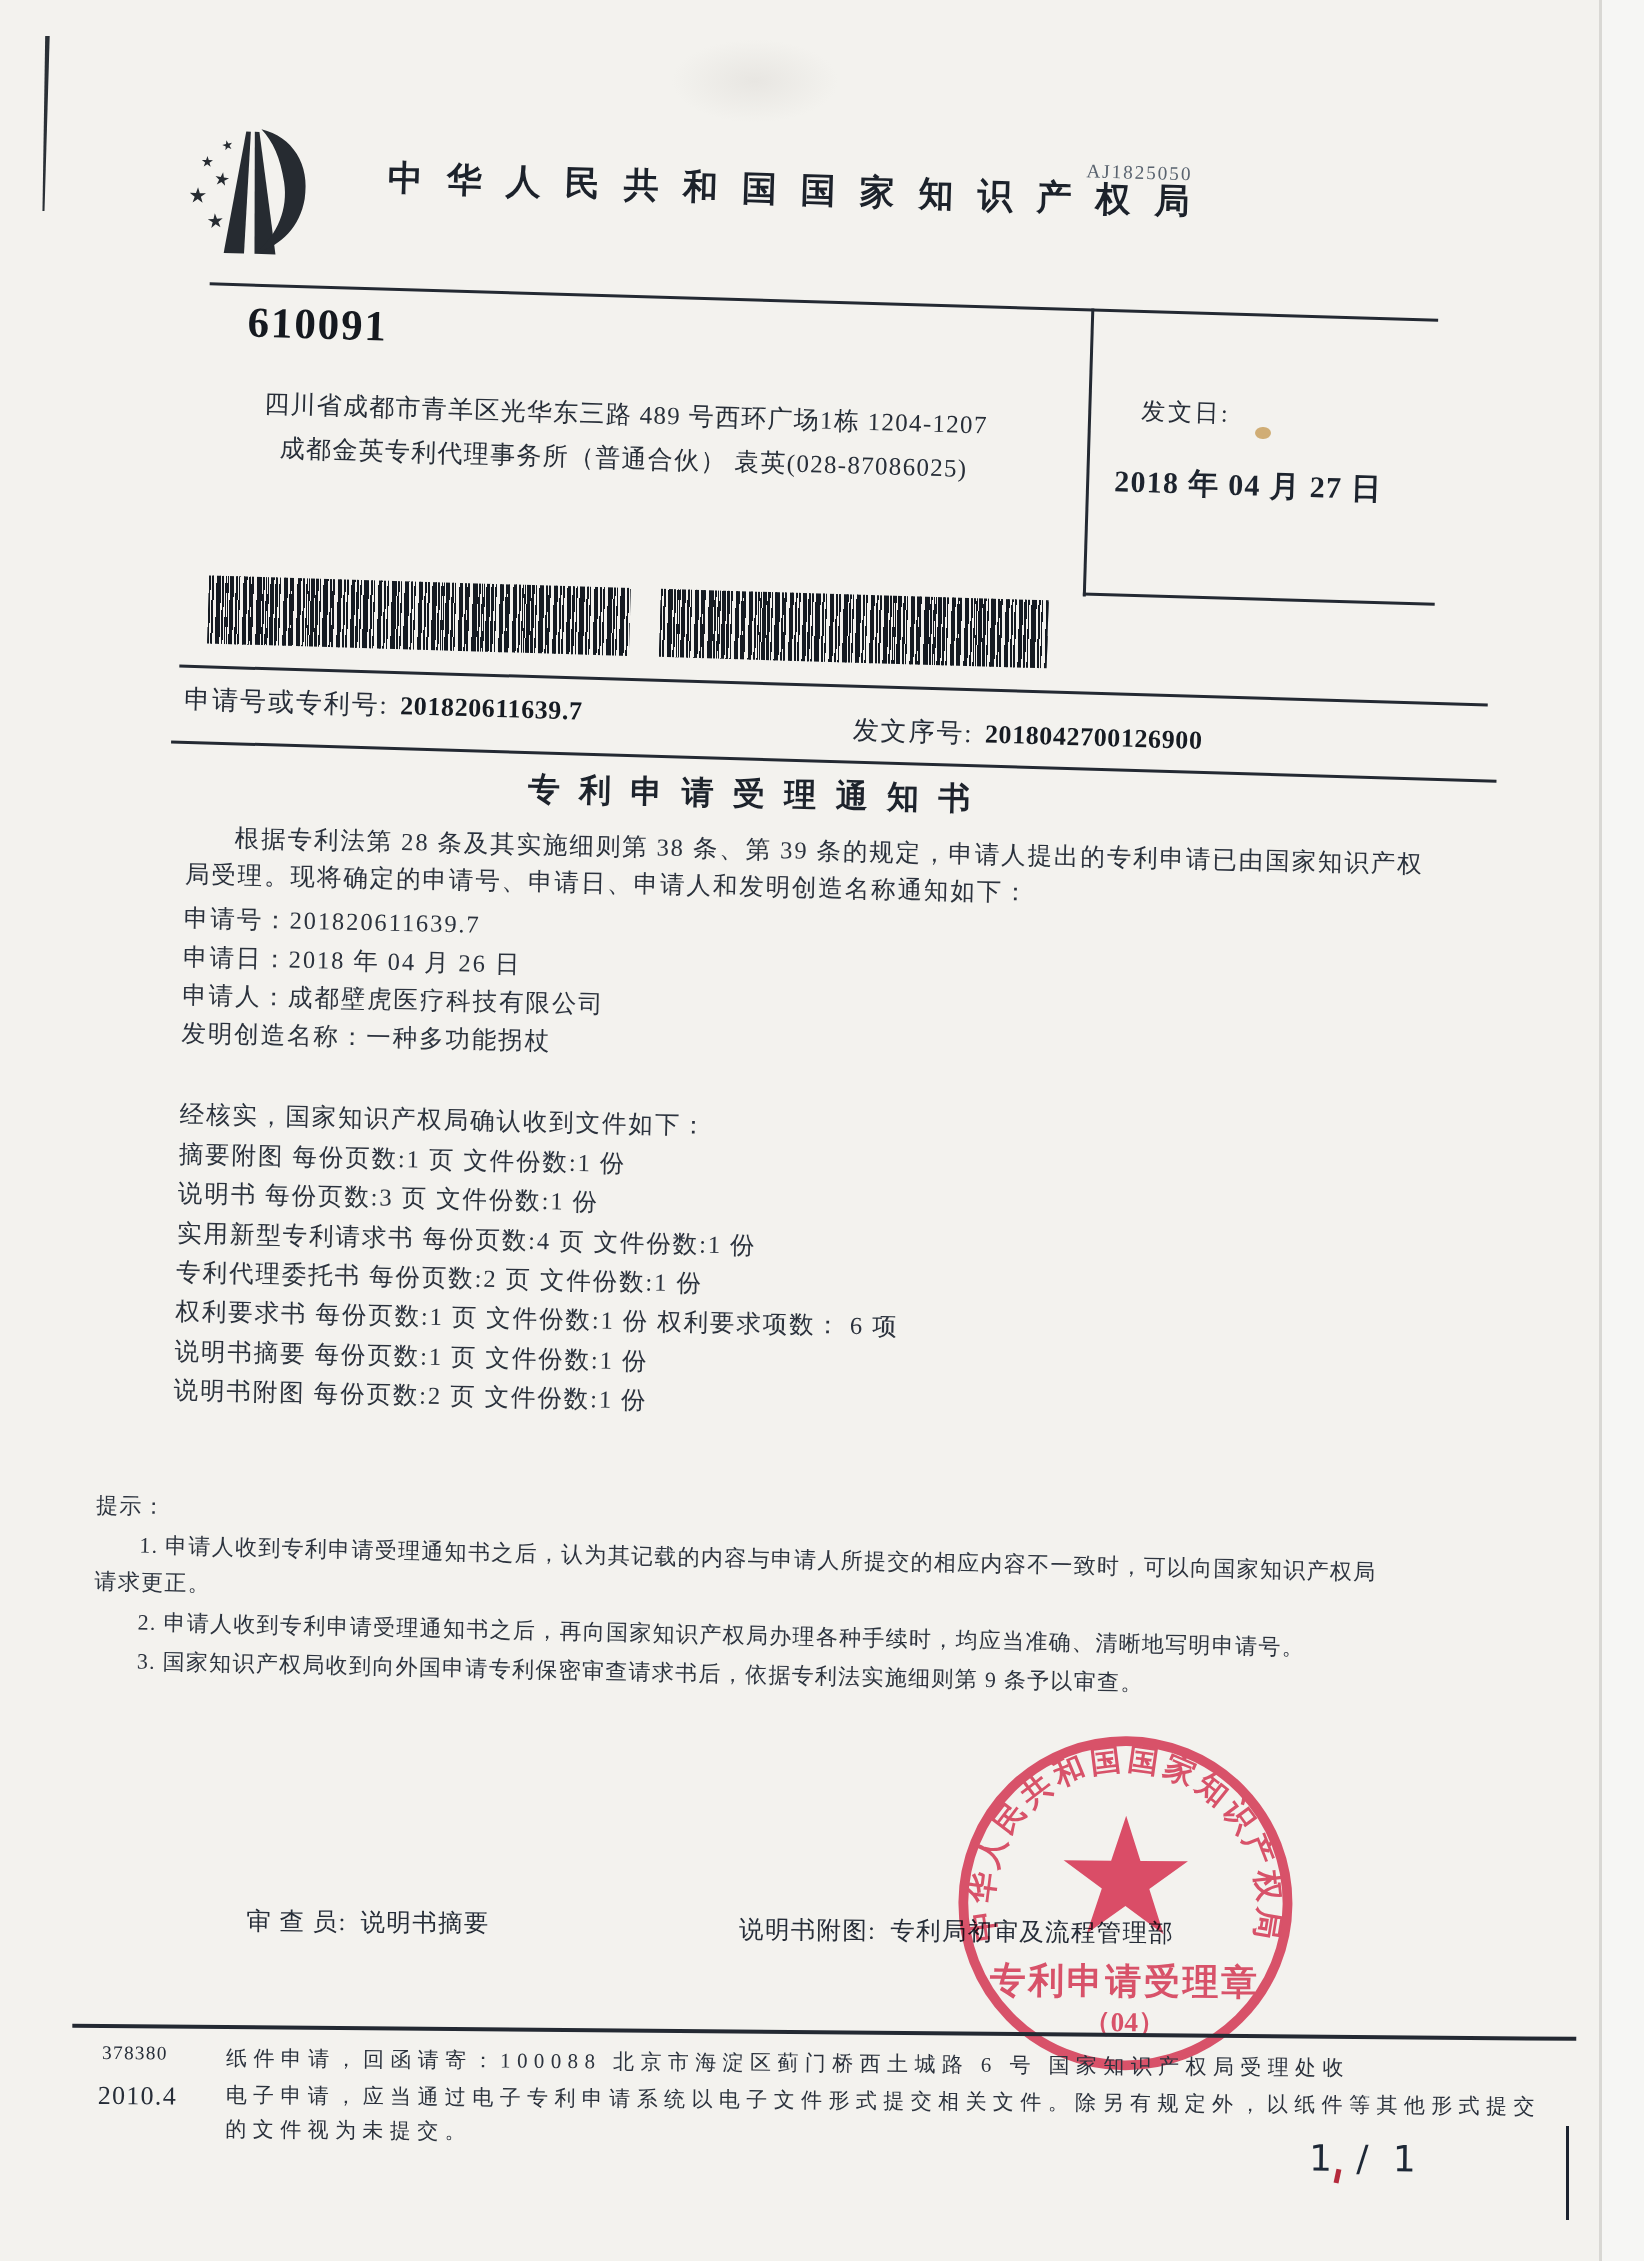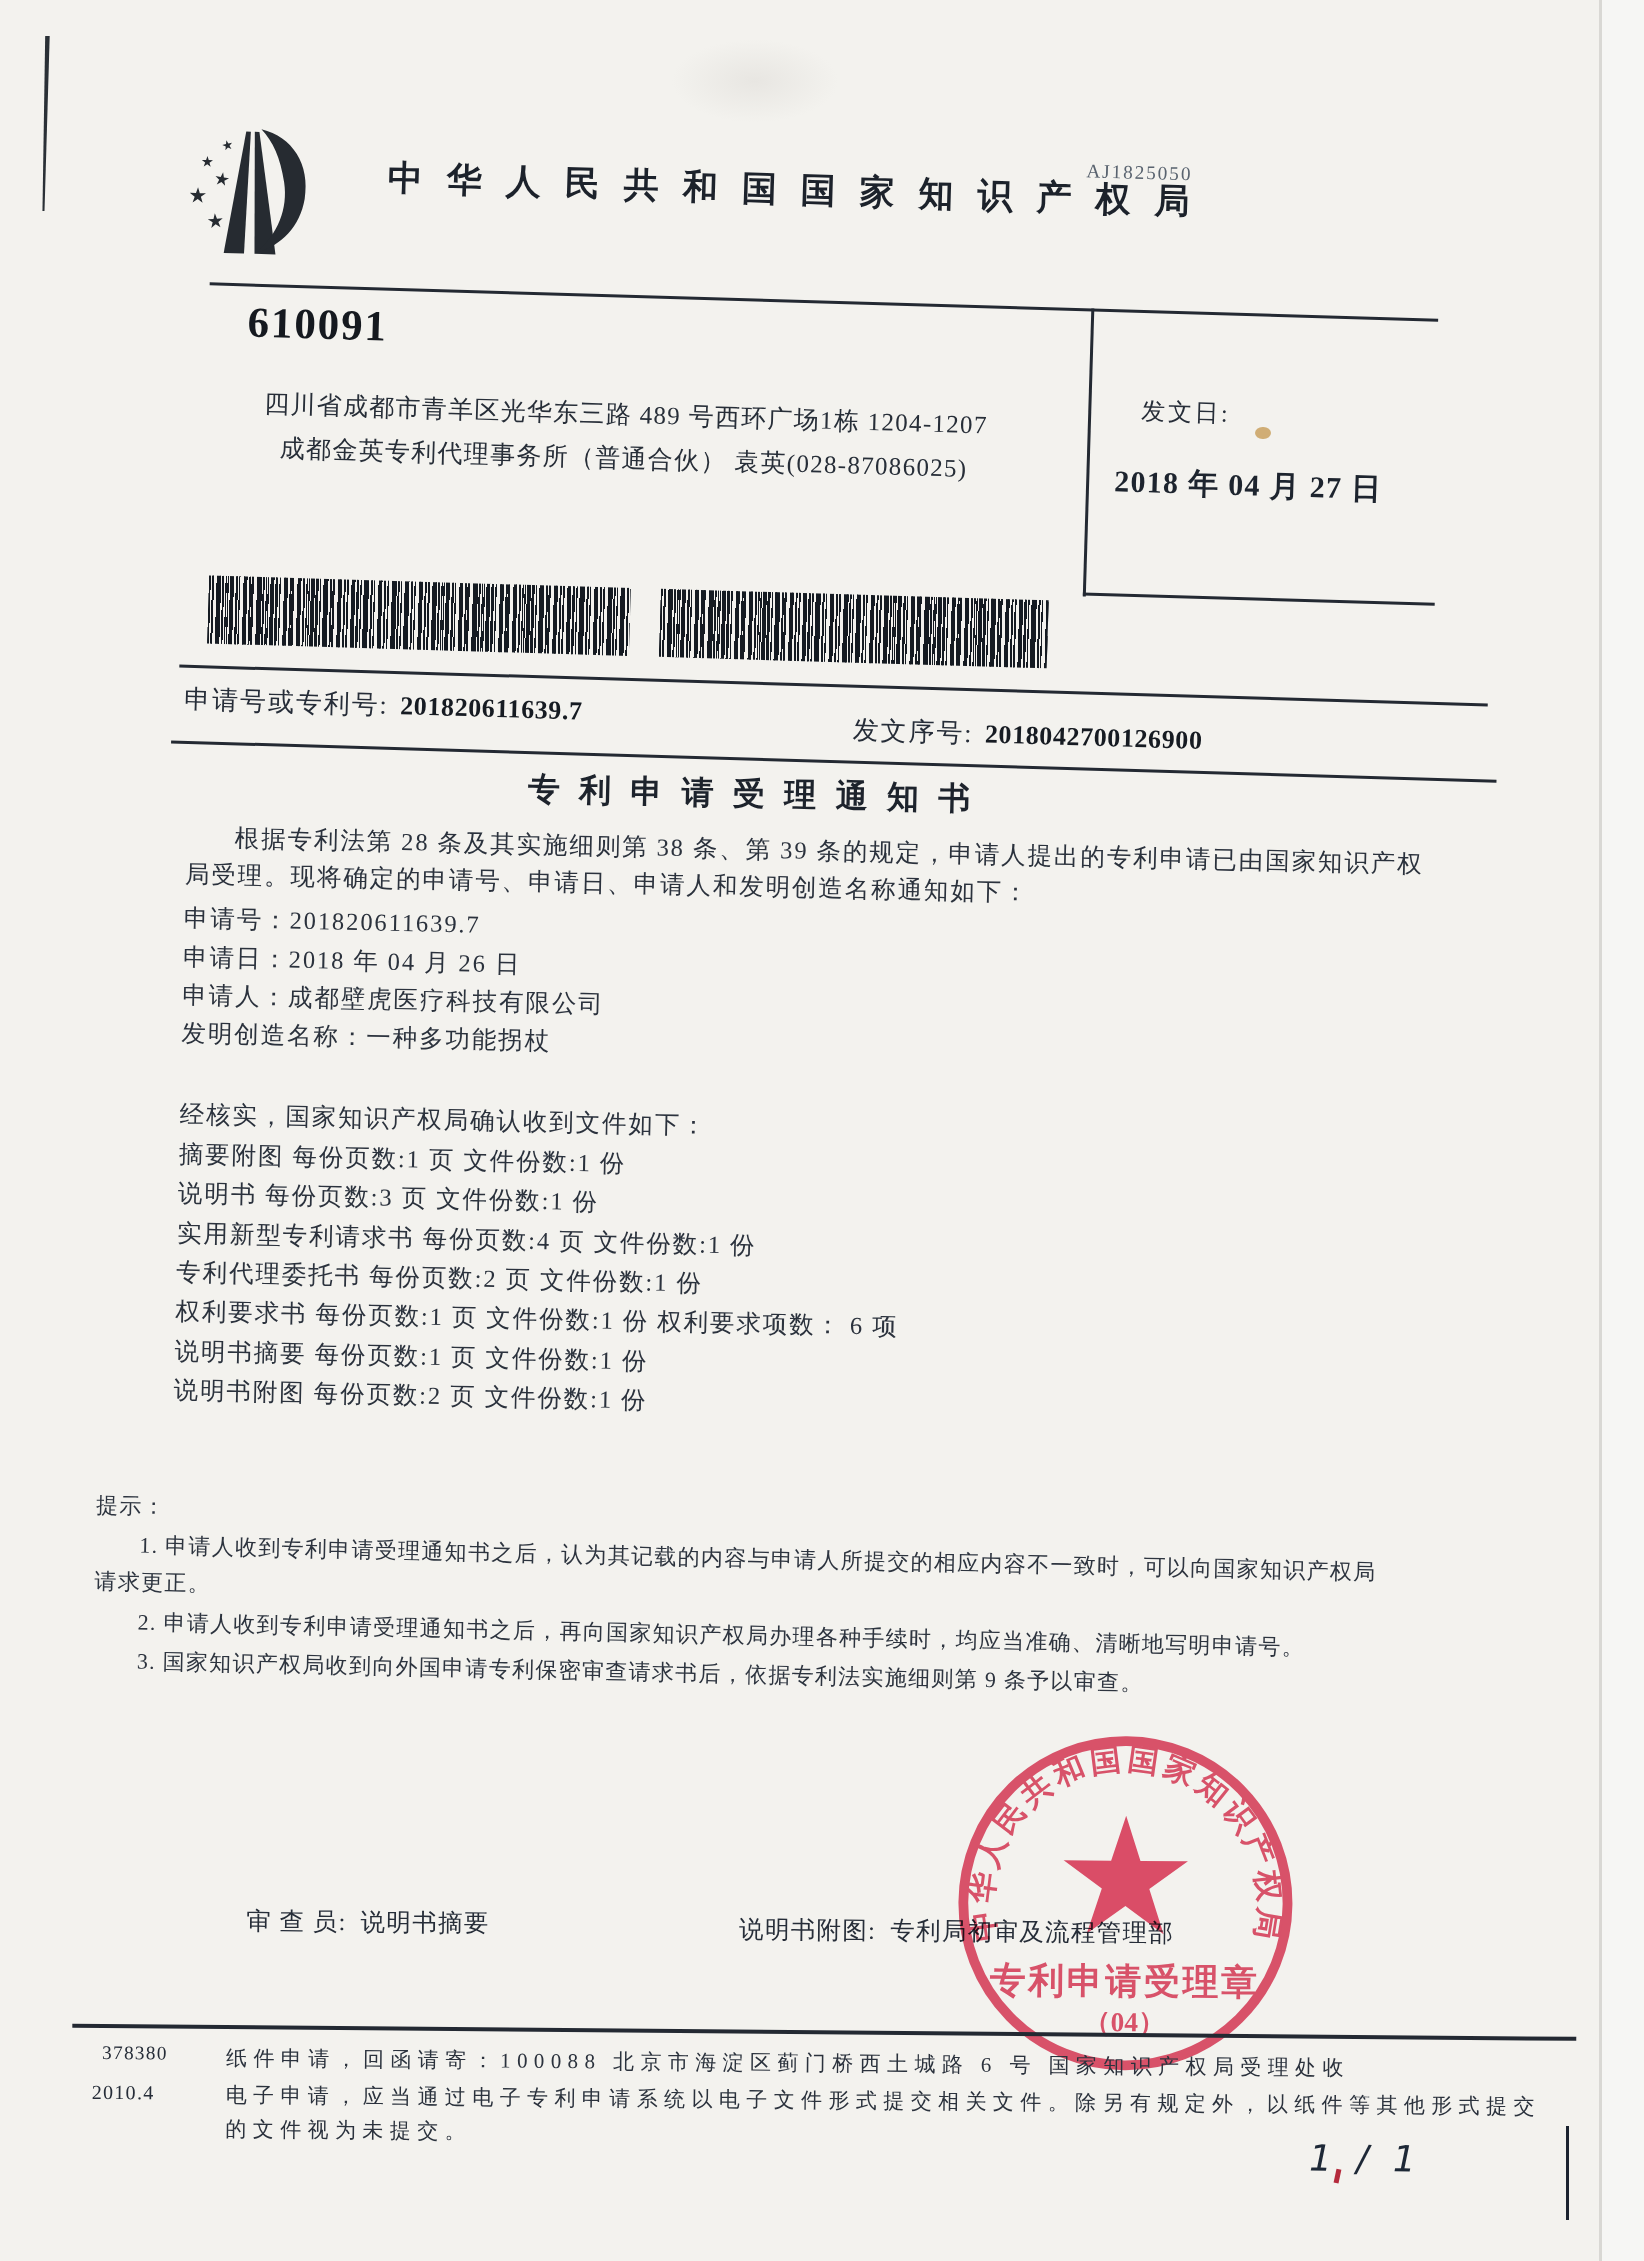--- a/index.html
+++ b/index.html
@@ -35,21 +35,21 @@
   .refrow .lbl{letter-spacing:1.9px;}
   .refrow .val{font-weight:700;margin-left:11.6px;color:#161b22;}
   .notice-title{left:545px;top:756px;font-size:32px;font-weight:700;letter-spacing:19.3px;color:#1d232c;}
   .body-text{font-size:24.5px;letter-spacing:1.9px;color:#2b323d;line-height:37px;}
   .para{position:absolute;white-space:normal;text-indent:49px;}
   .tips-text{font-size:22px;letter-spacing:1.3px;color:#2d343f;line-height:37px;}
   .tip{position:absolute;white-space:normal;text-indent:44px;}
   .sign{font-size:24.5px;letter-spacing:1.3px;color:#262d38;}
   .sign .val{margin-left:14px;}
   .footer-text{font-size:21px;letter-spacing:6.4px;color:#2b323d;line-height:34px;}
-  .pageno{left:1328px;top:2126px;font-size:36px;font-style:italic;letter-spacing:6.4px;color:#1d2836;font-family:"DejaVu Sans","Liberation Sans",sans-serif;}
+  .pageno{left:1328px;top:2126px;font-size:36px;letter-spacing:6.4px;color:#1d2836;font-family:"DejaVu Sans","Liberation Sans",sans-serif;}
   .seal-wrap{left:959px;top:1709px;width:366px;height:366px;mix-blend-mode:multiply;opacity:.93;}
   .speck{position:absolute;border-radius:50%;}
   .edge-seam{left:1599px;top:0;width:3.2px;height:2261px;background:#d9d8d4;}
   .edge-strip{left:1602px;top:0;width:42px;height:2261px;background:#f6f6f4;}
   .streak{left:40px;top:36px;width:10.3px;height:175px;background:#2a3036;
           clip-path:polygon(28% 0,72% 0,66% 100%,46% 100%);transform:rotate(1.5deg);}
   .artifact-line{left:1566px;top:2126px;width:3.2px;height:94px;background:#1b2330;}
   .red-tick{left:1335px;top:2169px;width:4.5px;height:14px;background:#b52a3c;transform:rotate(12deg);}
   .smudge{left:671px;top:39px;width:168px;height:84px;border-radius:50%;
           background:radial-gradient(ellipse at center,#e8e6e2 0,rgba(232,230,226,0) 70%);}
@@ -157,21 +157,21 @@
       <textPath href="#seal-arc" startOffset="50%" text-anchor="middle">中华人民共和国国家知识产权局</textPath>
     </text>
     <path transform="translate(280,248) scale(100)" fill="#d7405c" d="M0,-1 L0.2245,-0.309 L0.951,-0.309 L0.3633,0.118 L0.5878,0.809 L0,0.382 L-0.5878,0.809 L-0.3633,0.118 L-0.951,-0.309 L-0.2245,-0.309 Z"></path>
     <text x="280" y="420" text-anchor="middle" font-size="55" font-weight="700" fill="#d5465f" letter-spacing="4" font-family="Liberation Serif, serif">专利申请受理章</text>
     <text x="280" y="478" text-anchor="middle" font-size="42" font-weight="700" fill="#d5465f" font-family="Liberation Serif, serif">（04）</text>
   </svg>
 
   <div class="rule" style="left:90px;top:2023px;width:1504px;height:3.9px;"></div>
 
   <div class="t" style="left:120px;top:2041px;font-size:19.3px;letter-spacing:1.3px;">378380</div>
-  <div class="t" style="left:110px;top:2080px;font-size:20px;letter-spacing:1.3px;">2010.4</div>
+  <div class="t" style="left:116px;top:2080px;font-size:26px;letter-spacing:1.3px;">2010.4</div>
 
   <div class="t footer-text" style="left:244px;top:2039px;">纸件申请，回函请寄：100088 北京市海淀区蓟门桥西土城路 6 号  国家知识产权局受理处收</div>
   <div class="abs footer-text" style="left:244px;top:2076px;width:1328px;white-space:normal;">电子申请，应当通过电子专利申请系统以电子文件形式提交相关文件。除另有规定外，以纸件等其他形式提交的文件视为未提交。</div>
 
   <div class="t pageno">1 / 1</div>
 </div>
 
 <div class="abs artifact-line"></div>
 <div class="abs red-tick"></div>
 

